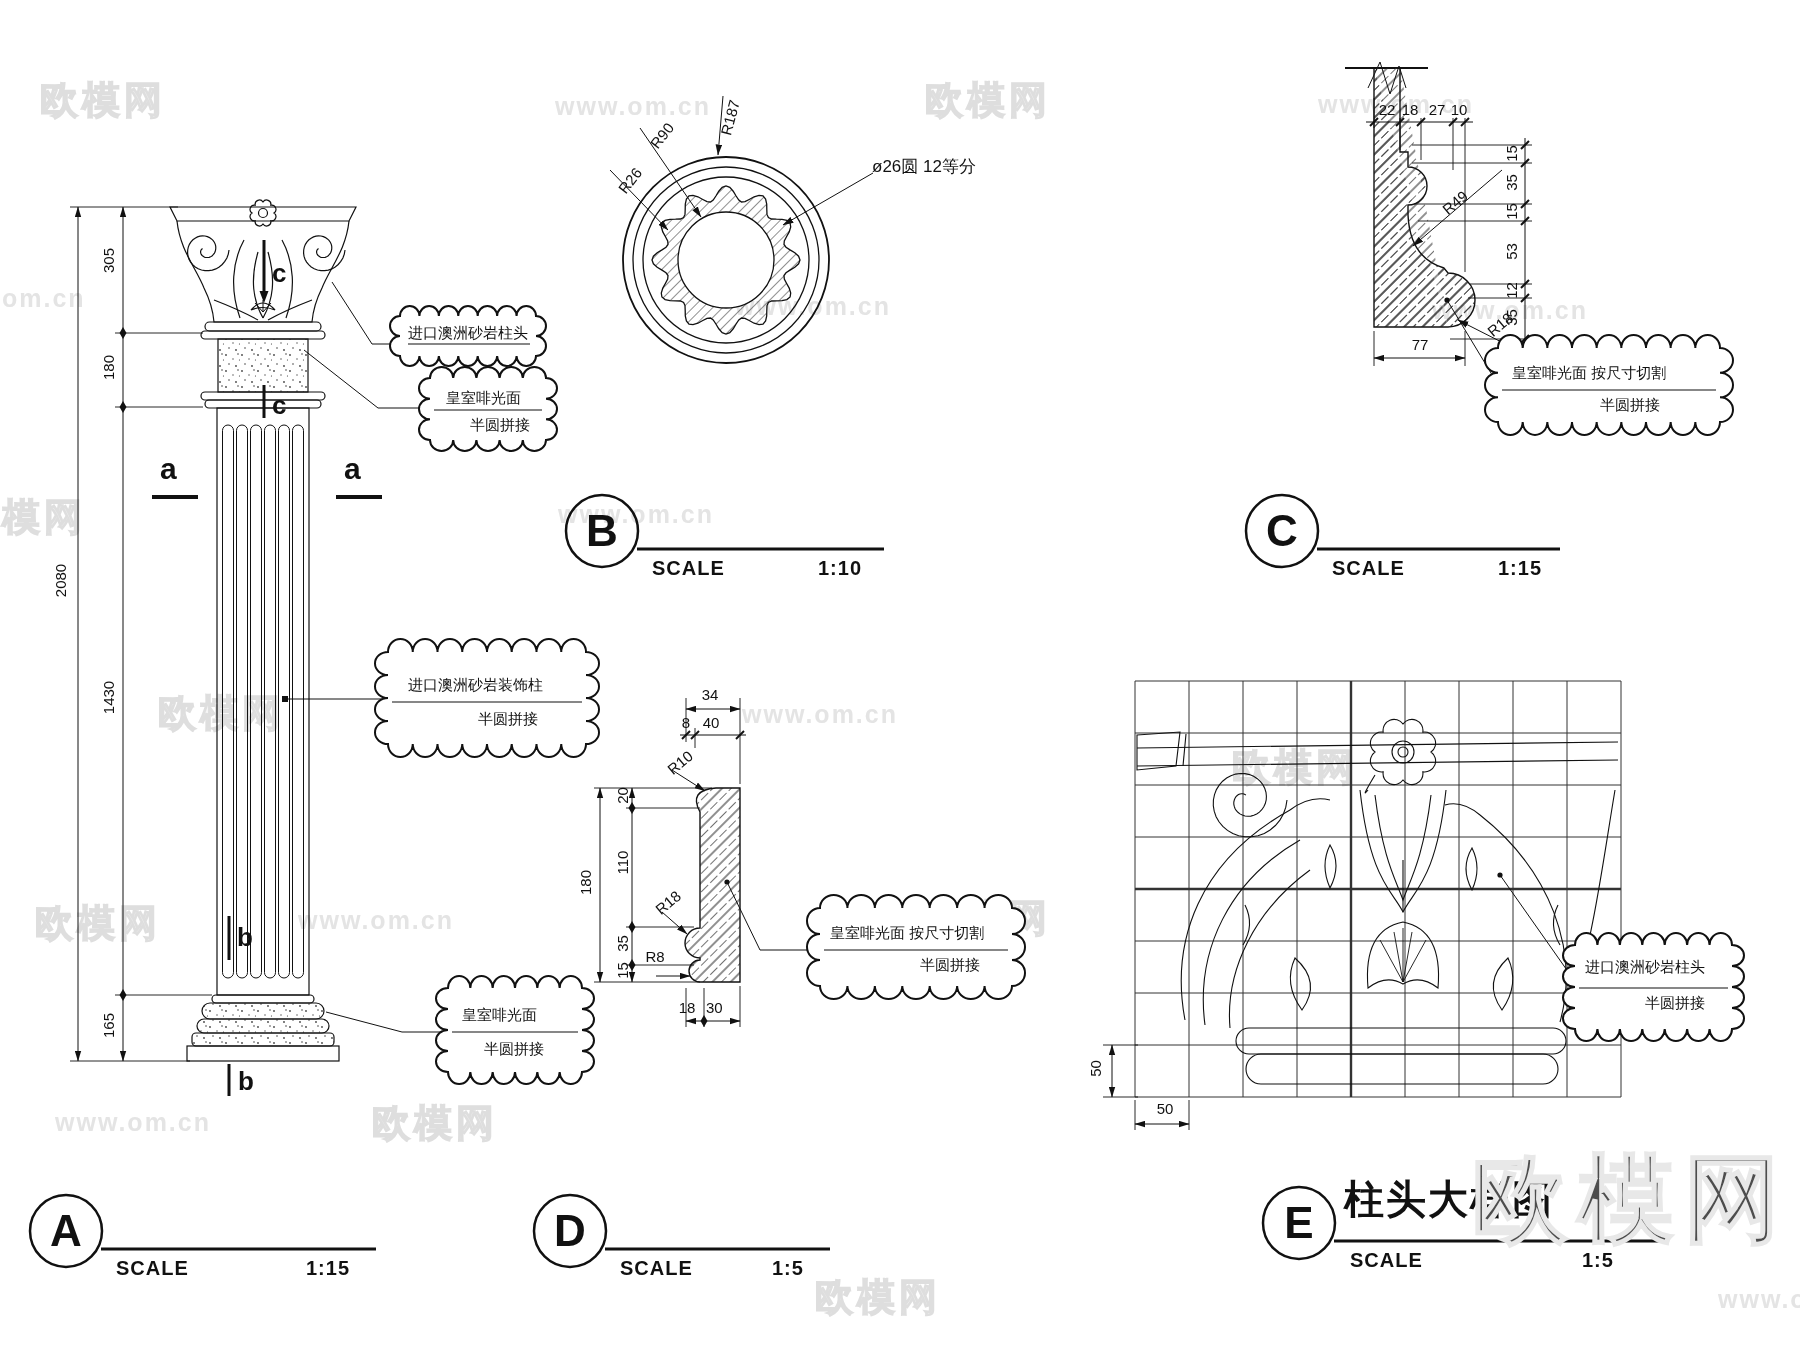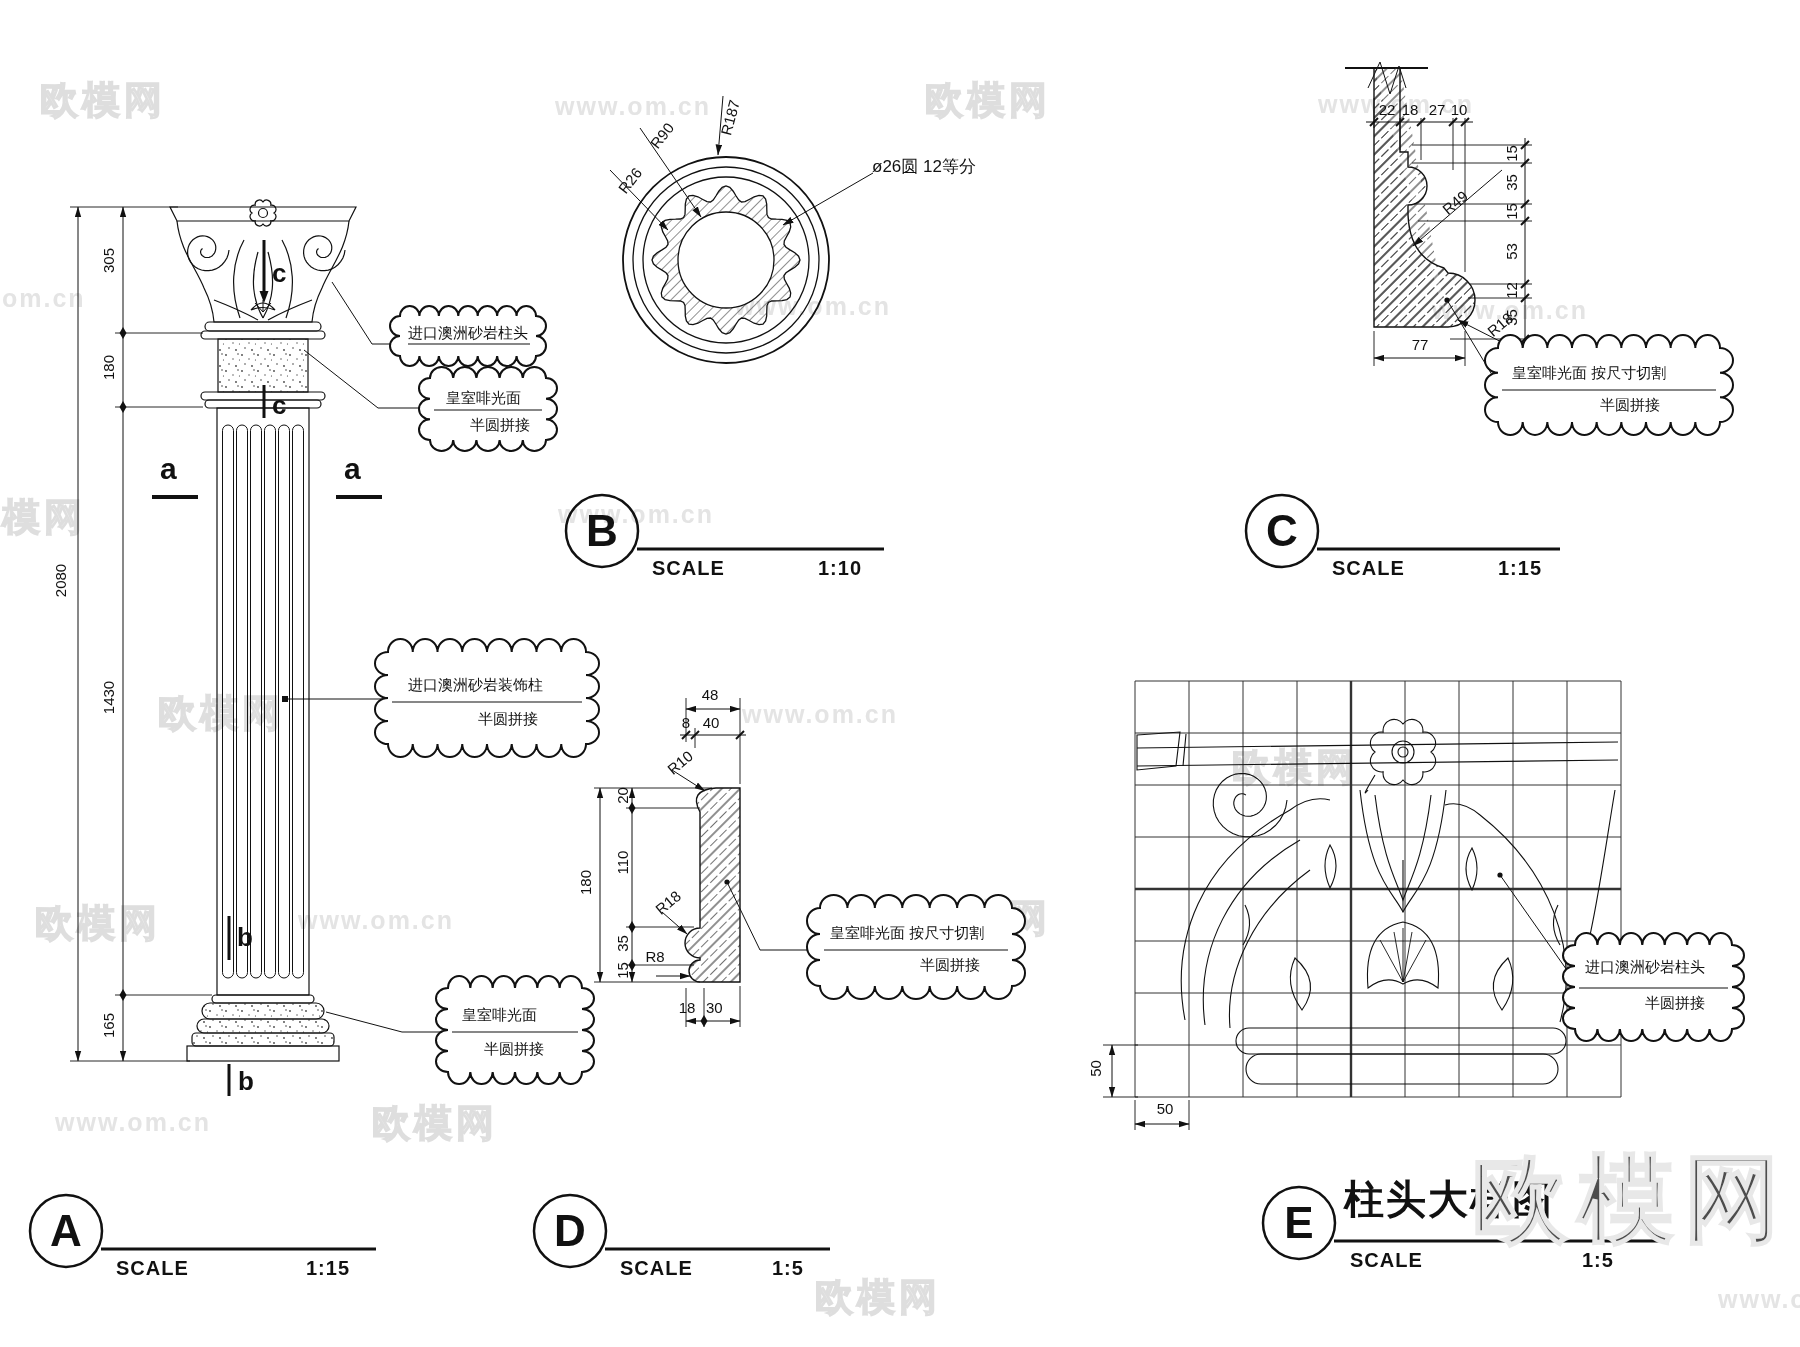--- a/index.html
+++ b/index.html
@@ -401,21 +401,21 @@
   <div class="dim rot" style="left:1471px;top:203px;width:80px">15</div>
   <div class="dim rot" style="left:1471px;top:243px;width:80px">53</div>
   <div class="dim rot" style="left:1471px;top:282px;width:80px">12</div>
   <div class="dim rot" style="left:1471px;top:309px;width:80px">35</div>
   <div class="dim r40" style="left:1425px;top:194px;width:60px">R49</div>
   <div class="dim r40" style="left:1470px;top:316px;width:60px">R18</div>
   <div class="dim" style="left:1390px;top:336px;width:60px">77</div>
   <div class="cloudtxt" style="left:1512px;top:364px">皇室啡光面  按尺寸切割</div>
   <div class="cloudtxt" style="left:1600px;top:396px">半圆拼接</div>
 
-  <div class="dim" style="left:690px;top:686px;width:40px">48</div>
+  <div class="dim" style="left:690px;top:686px;width:40px">34</div>
   <div class="dim" style="left:678px;top:714px;width:16px">8</div>
   <div class="dim" style="left:692px;top:714px;width:38px">40</div>
   <div class="dim rot" style="left:545px;top:874px;width:80px">180</div>
   <div class="dim rot" style="left:582px;top:787px;width:80px">20</div>
   <div class="dim rot" style="left:582px;top:854px;width:80px">110</div>
   <div class="dim rot" style="left:582px;top:935px;width:80px">35</div>
   <div class="dim rot" style="left:582px;top:962px;width:80px">15</div>
   <div class="dim r40" style="left:650px;top:754px;width:60px">R10</div>
   <div class="dim r40" style="left:638px;top:894px;width:60px">R18</div>
   <div class="dim" style="left:638px;top:948px;width:34px">R8</div>

